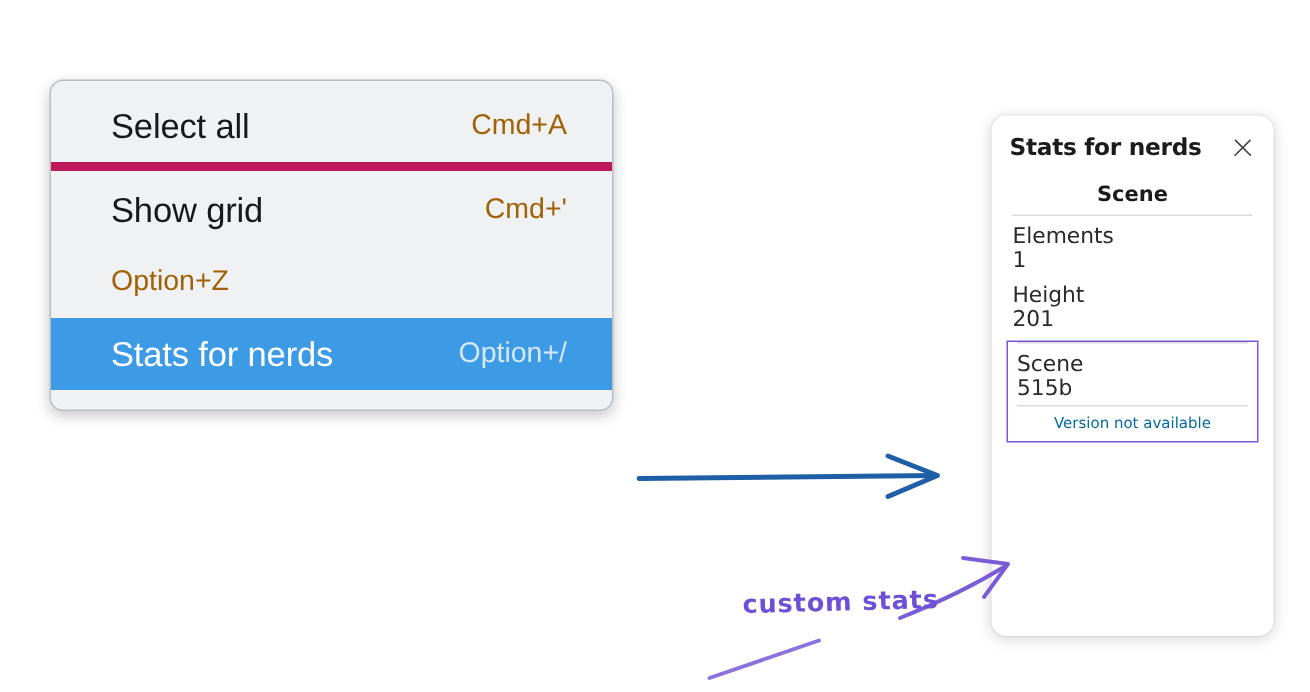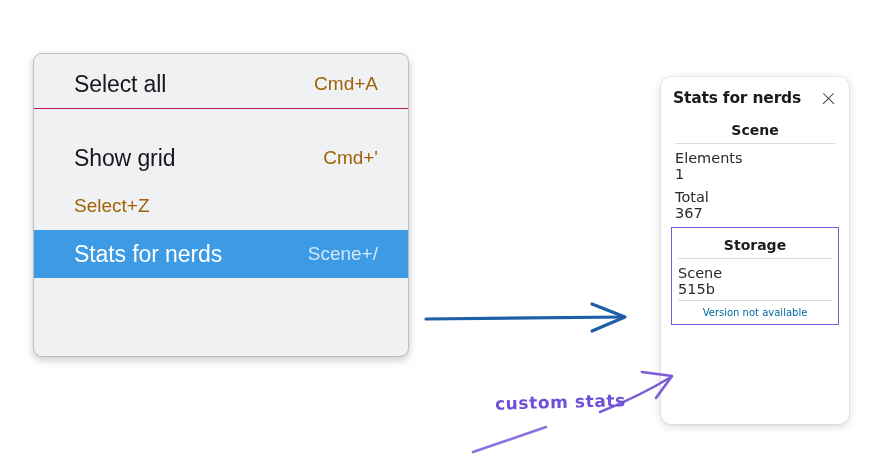--- a/index.html
+++ b/index.html
@@ -15,34 +15,34 @@
     font-family: "Liberation Sans", sans-serif;
     -webkit-font-smoothing: antialiased;
   }
 
   
   #context-menu {
     position: absolute;
     left: 33px;
     top: 53px;
     width: 376px;
-    height: 304px;
+    height: 221px;
     background: #f0f1f3;
     border: 1px solid #b9bfc6;
     border-radius: 9px;
     box-shadow: 0 3px 9px rgba(0,0,0,0.22);
     box-sizing: border-box;
     overflow: hidden;
   }
   .menu-group {
     padding: 6px 0 0 0;
   }
   .menu-group.group-bottom {
-    border-top: 1px solid #be185d;
-    padding-top: 25px;
+    border-top: 6px solid #be185d;
+    padding-top: 2px;
     padding-bottom: 8px;
   }
   .menu-item {
     height: 48px;
     display: flex;
     align-items: center;
     justify-content: space-between;
     padding: 0 30px 0 40px;
     box-sizing: border-box;
     cursor: default;
@@ -183,50 +183,49 @@
       <span class="shortcut">Cmd+A</span>
     </div>
   </div>
 
   <div class="menu-group group-bottom">
     <div class="menu-item">
       <span class="label">Show grid</span>
       <span class="shortcut">Cmd+'</span>
     </div>
     <div class="menu-item">
-      <span class="shortcut">Select+Z</span>
+      <span class="shortcut">Option+Z</span>
     </div>
     <div class="menu-item selected">
       <span class="label">Stats for nerds</span>
-      <span class="shortcut">Scene+/</span>
+      <span class="shortcut">Option+/</span>
     </div>
   </div>
 
 </div>
 
 <div id="stats-panel">
 
   <div class="stats-header">
     <span class="stats-title">Stats for nerds</span>
     <span class="close-icon"></span>
   </div>
 
   <div class="section-title">Scene</div>
   <div class="section-rule"></div>
   <div class="stat-row">
     <span class="lbl">Elements</span>
     <span class="val">1</span>
   </div>
   <div class="stat-row">
-    <span class="lbl">Total</span>
-    <span class="val">367</span>
+    <span class="lbl">Height</span>
+    <span class="val">201</span>
   </div>
 
   <div id="storage-version-box">
-    <div class="section-title">Storage</div>
     <div class="section-rule"></div>
     <div class="stat-row">
       <span class="lbl">Scene</span>
       <span class="val">515b</span>
     </div>
 
     <div class="section-rule"></div>
     <div class="version-line">Version not available</div>
   </div>
 

